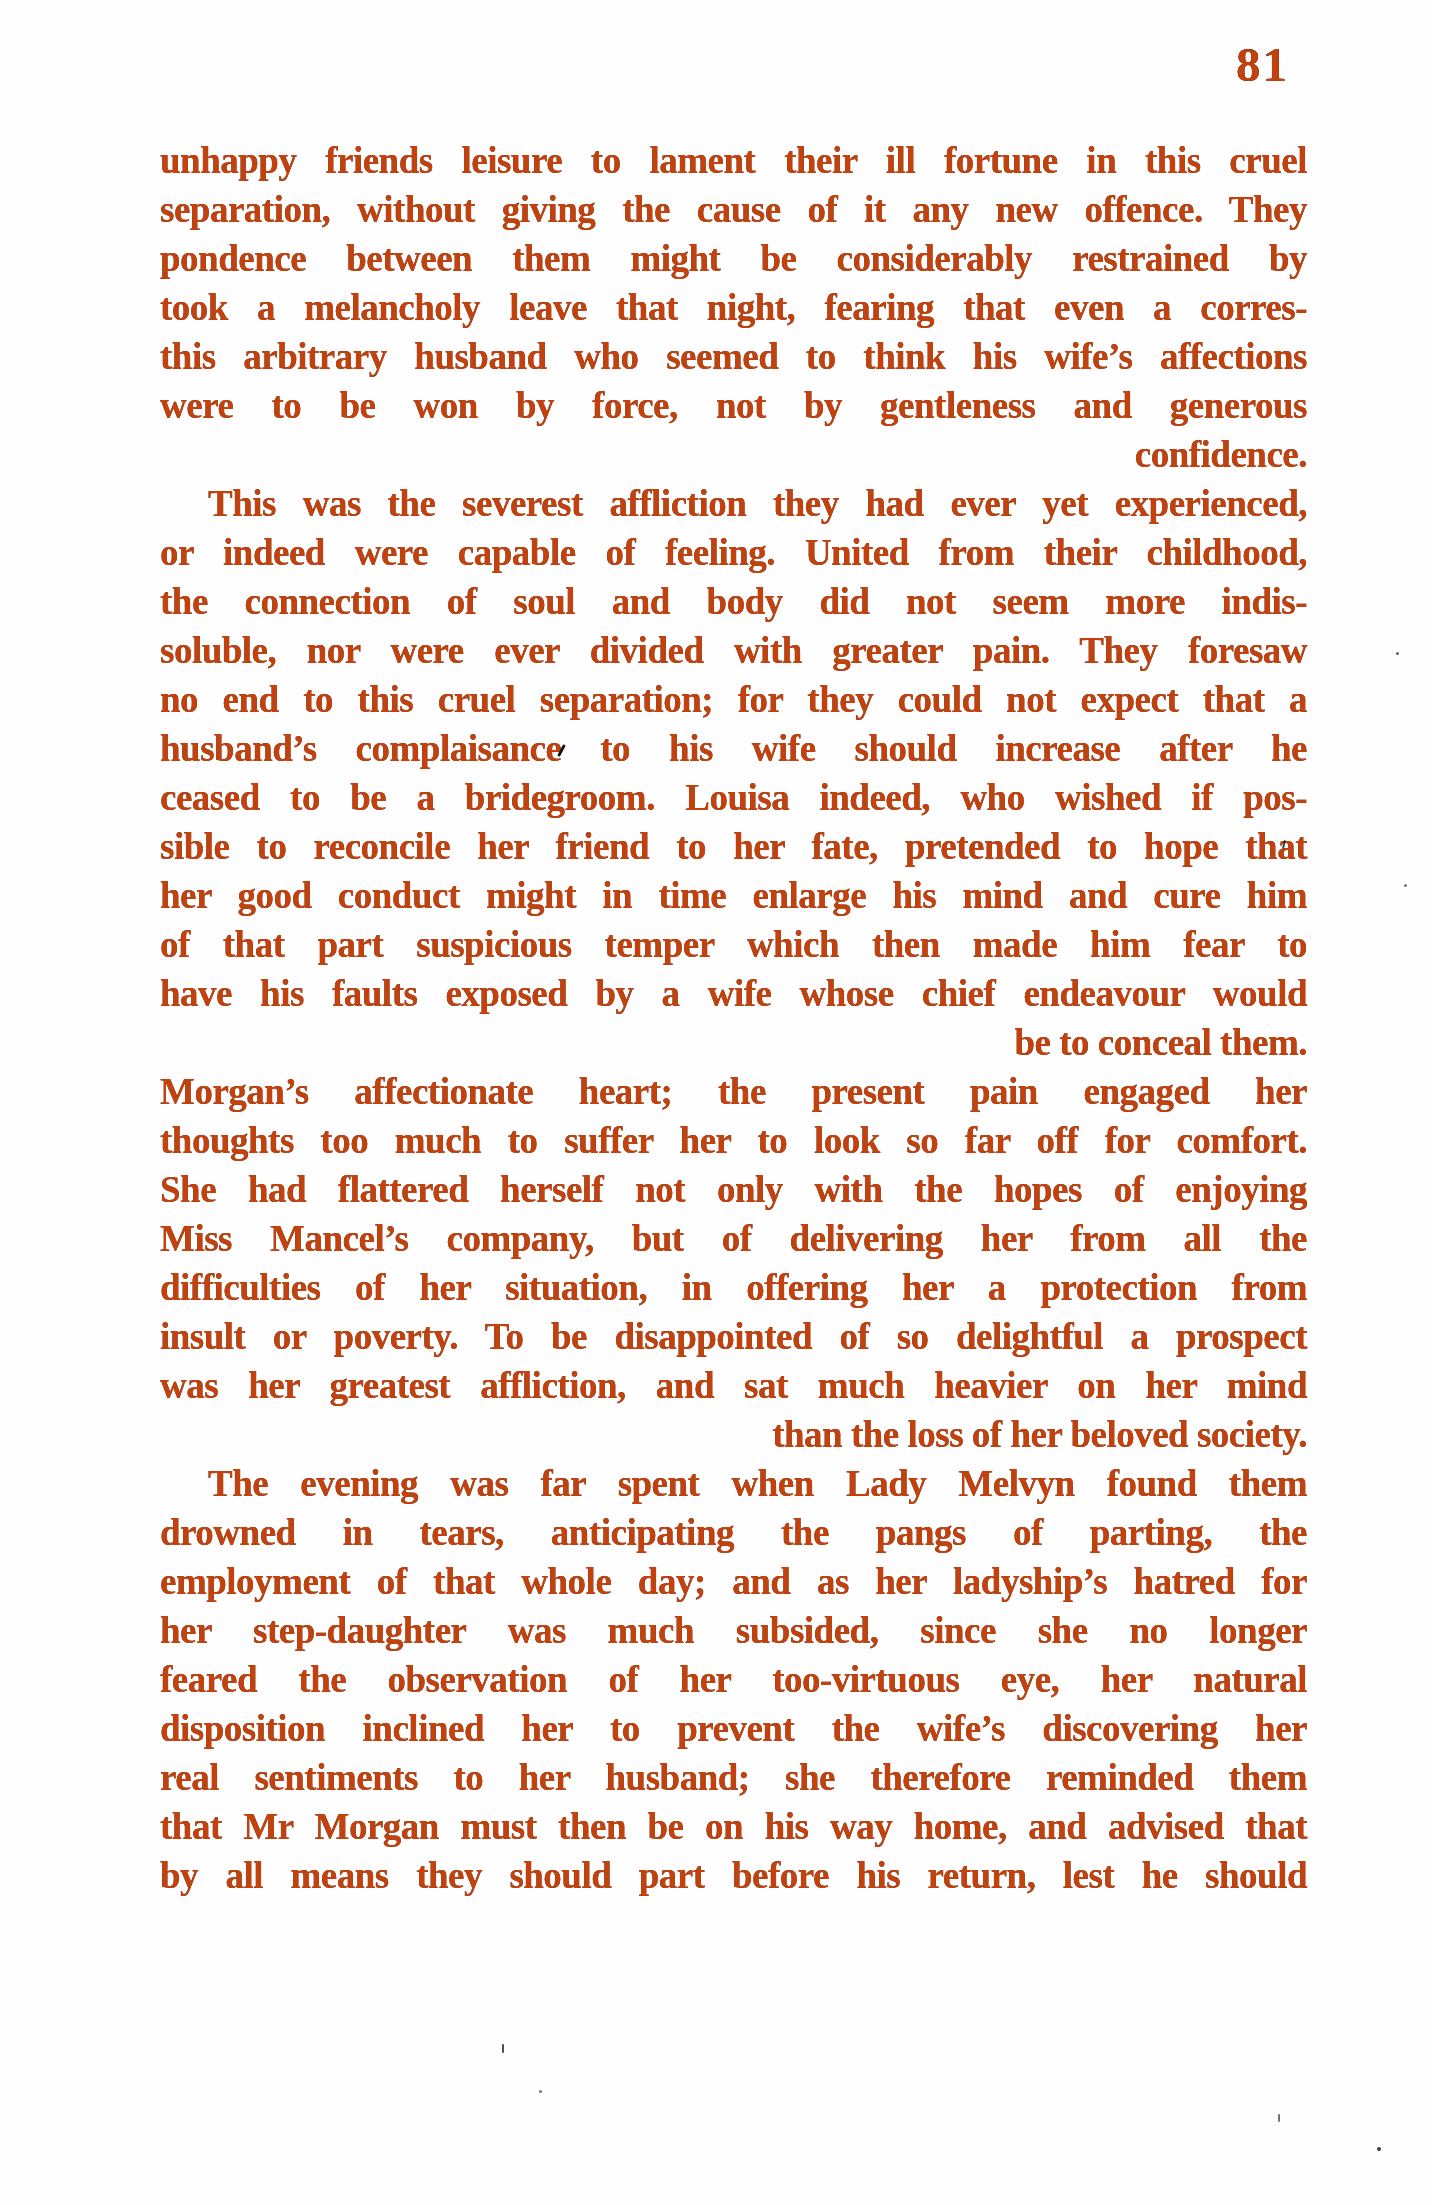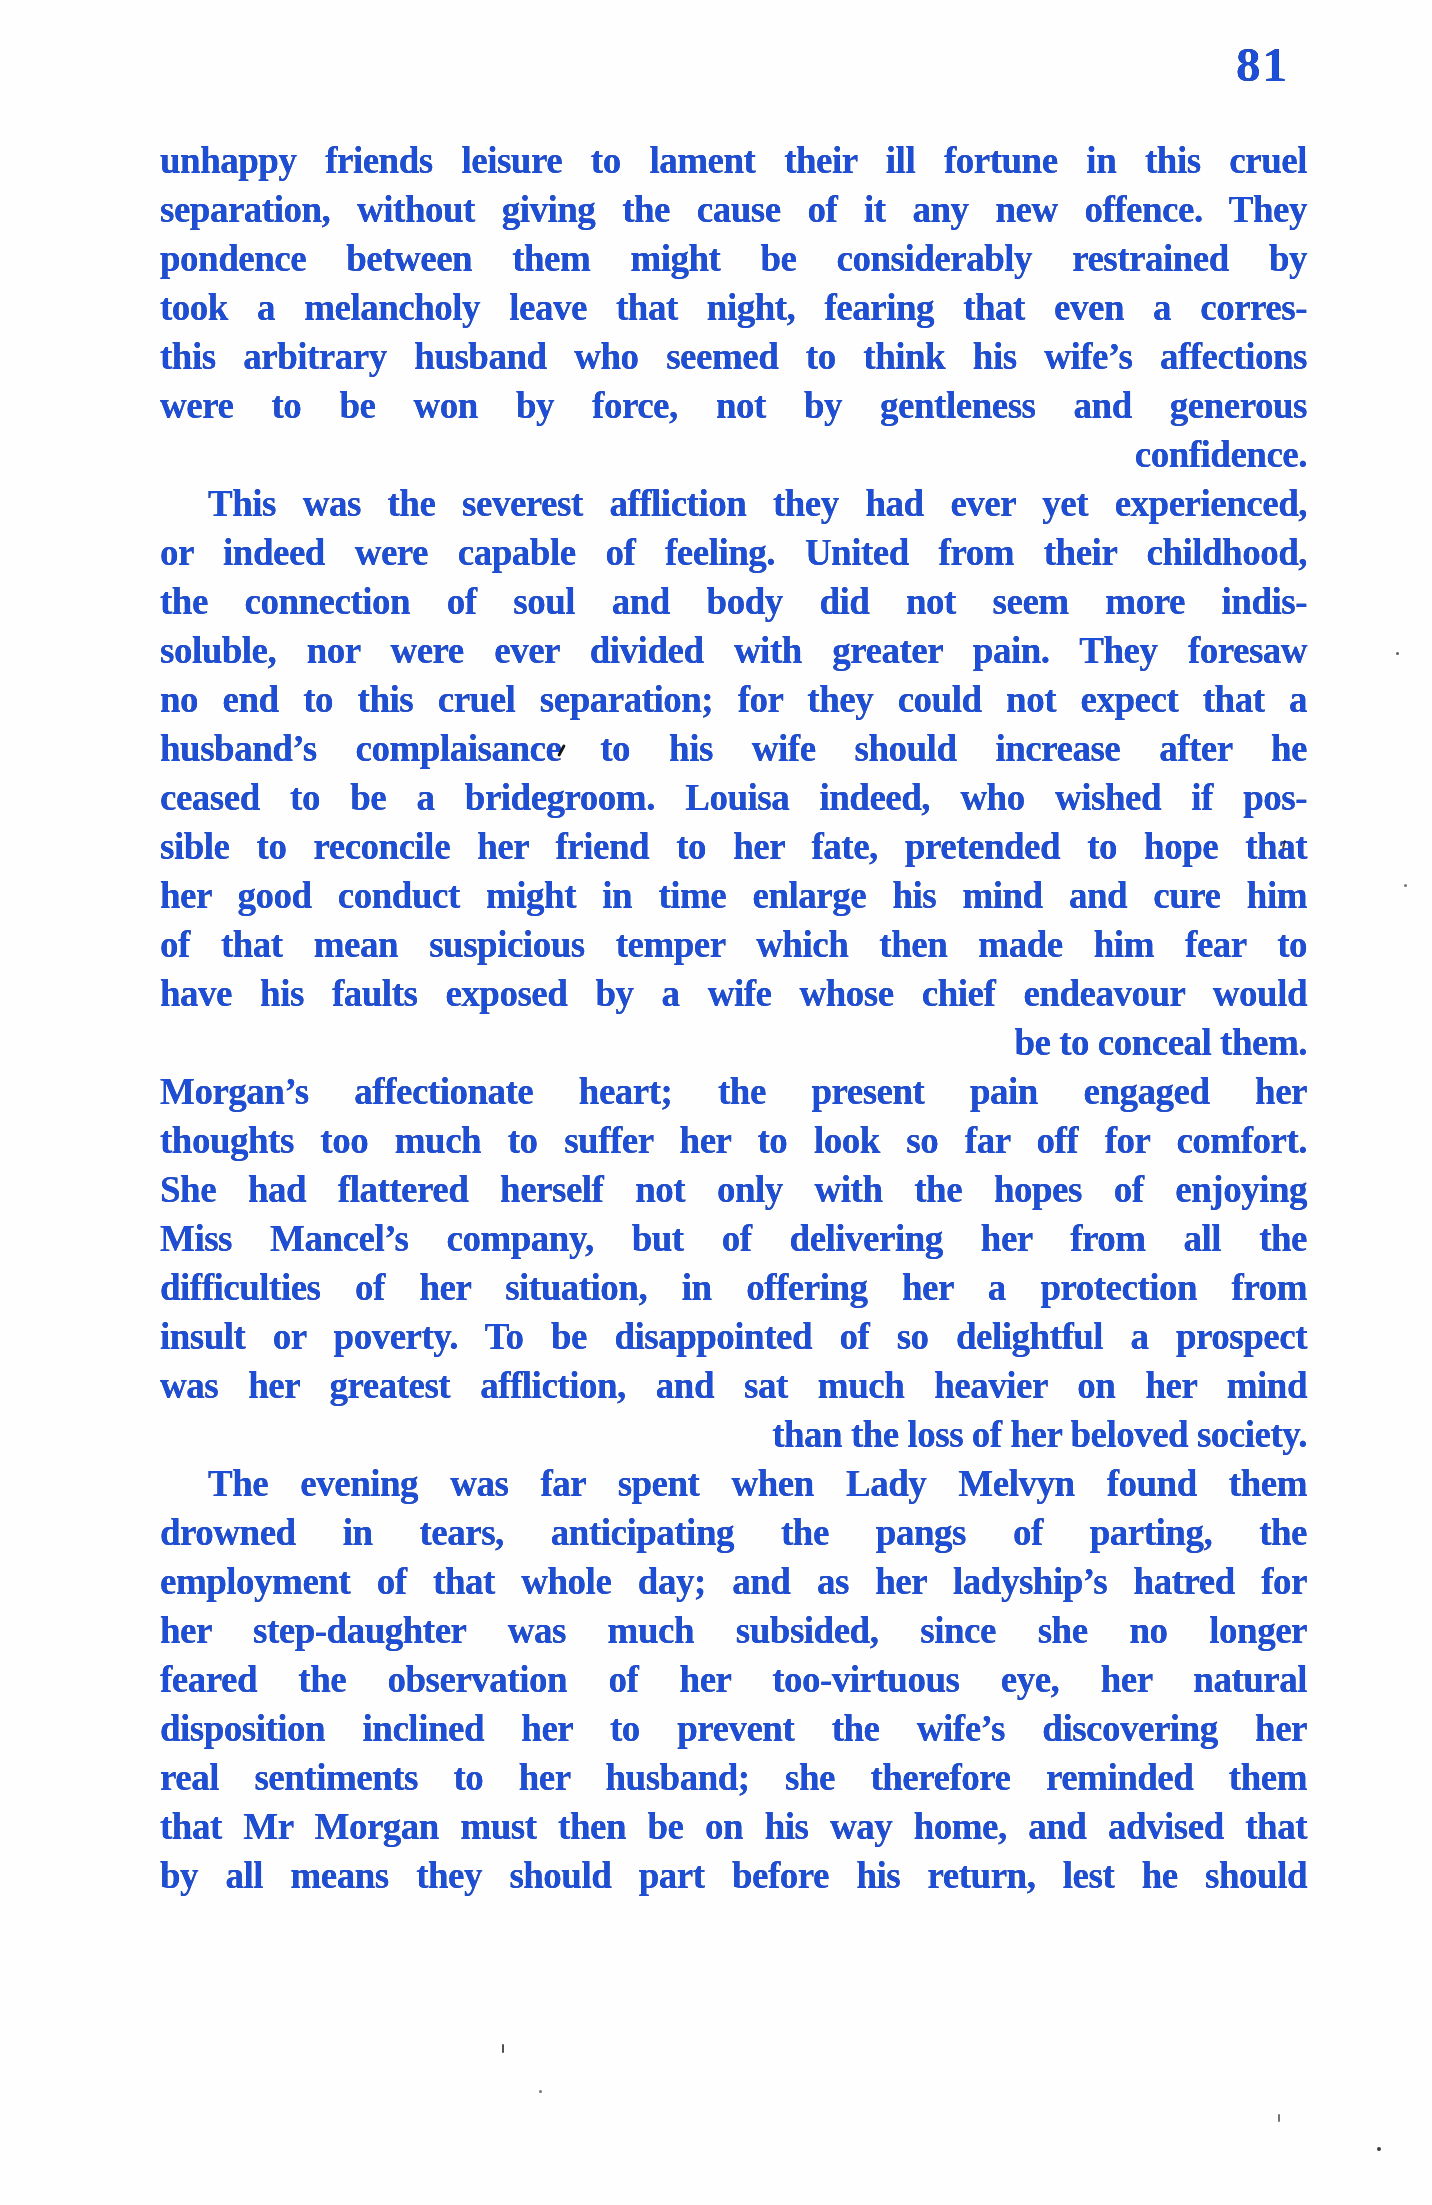--- a/index.html
+++ b/index.html
@@ -6,21 +6,21 @@
   body{
     width:1432px;height:2205px;
     background:#ffffff;
     position:relative;
     overflow:hidden;
   }
   .page{
     position:absolute;inset:0;
     background:#fefefe;
     font-family:"Liberation Serif","DejaVu Serif",serif;
-    color:#1d4ed8;
+    color:#c2410c;
   }
   .page-number{
     position:absolute;
     top:40px;left:1236px;
     font-size:49px;
     font-weight:700;
     letter-spacing:2px;
     line-height:1;
     text-shadow:0 0 0.6px #000;
   }
@@ -63,21 +63,21 @@
       <div class="para">
         <div class="line just indent">This was the severest affliction they had ever yet experienced,</div>
         <div class="line just">or indeed were capable of feeling. United from their childhood,</div>
         <div class="line just">the connection of soul and body did not seem more indis-</div>
         <div class="line just">soluble, nor were ever divided with greater pain. They foresaw</div>
         <div class="line just">no end to this cruel separation; for they could not expect that a</div>
         <div class="line just">husband’s complaisance to his wife should increase after he</div>
         <div class="line just">ceased to be a bridegroom. Louisa indeed, who wished if pos-</div>
         <div class="line just">sible to reconcile her friend to her fate, pretended to hope that</div>
         <div class="line just">her good conduct might in time enlarge his mind and cure him</div>
-        <div class="line just">of that mean suspicious temper which then made him fear to</div>
+        <div class="line just">of that part suspicious temper which then made him fear to</div>
         <div class="line just">have his faults exposed by a wife whose chief endeavour would</div>
         <div class="line">be to conceal them.</div>
       </div>
       <div class="para">
         <div class="line just">Morgan’s affectionate heart; the present pain engaged her</div>
         <div class="line just">thoughts too much to suffer her to look so far off for comfort.</div>
         <div class="line just">She had flattered herself not only with the hopes of enjoying</div>
         <div class="line just">Miss Mancel’s company, but of delivering her from all the</div>
         <div class="line just">difficulties of her situation, in offering her a protection from</div>
         <div class="line just">insult or poverty. To be disappointed of so delightful a prospect</div>

